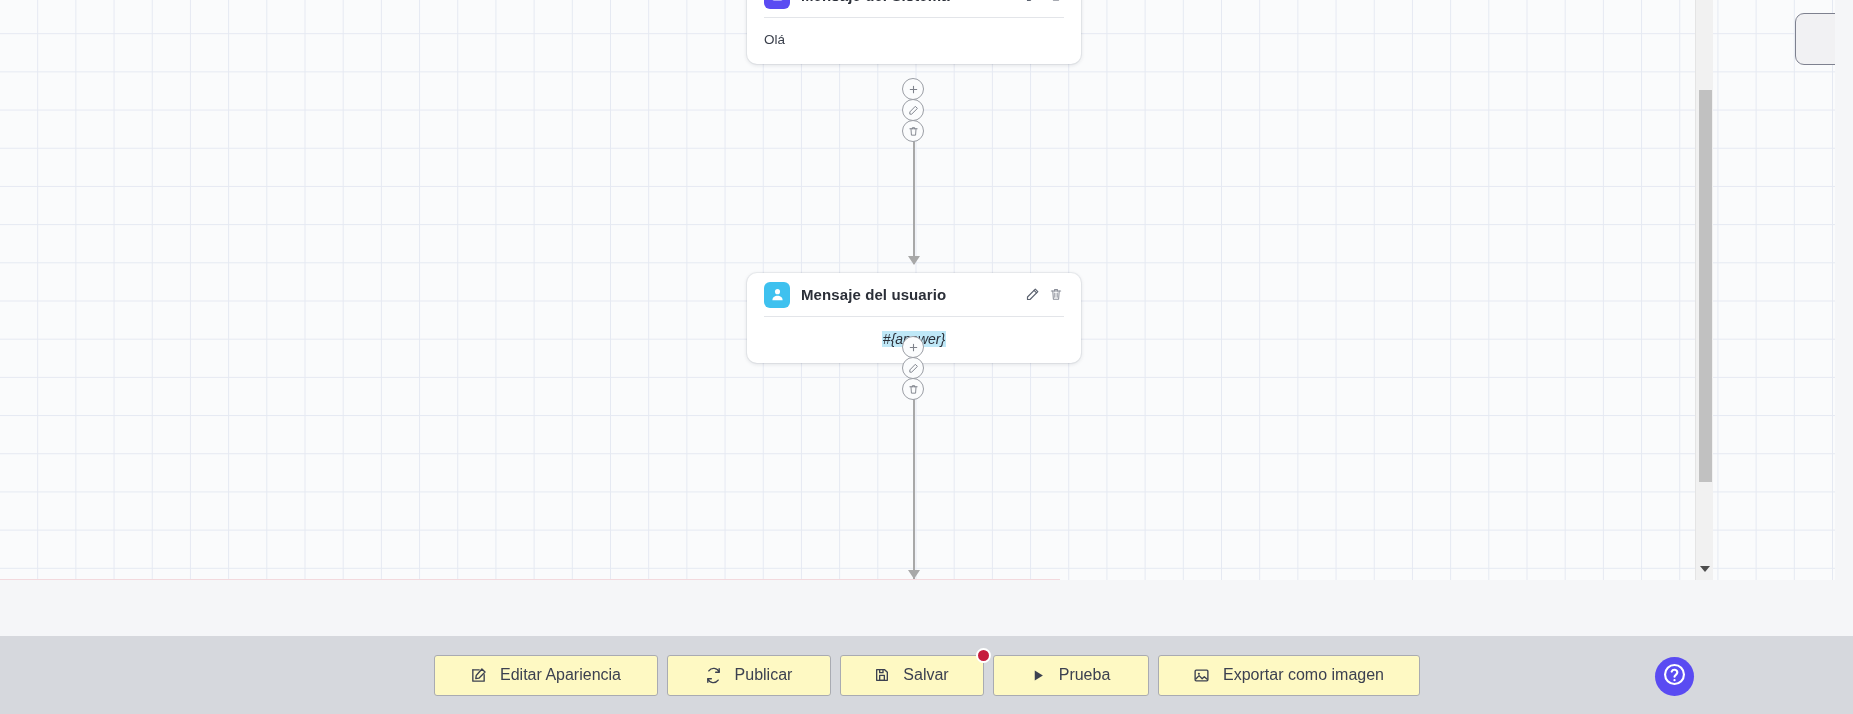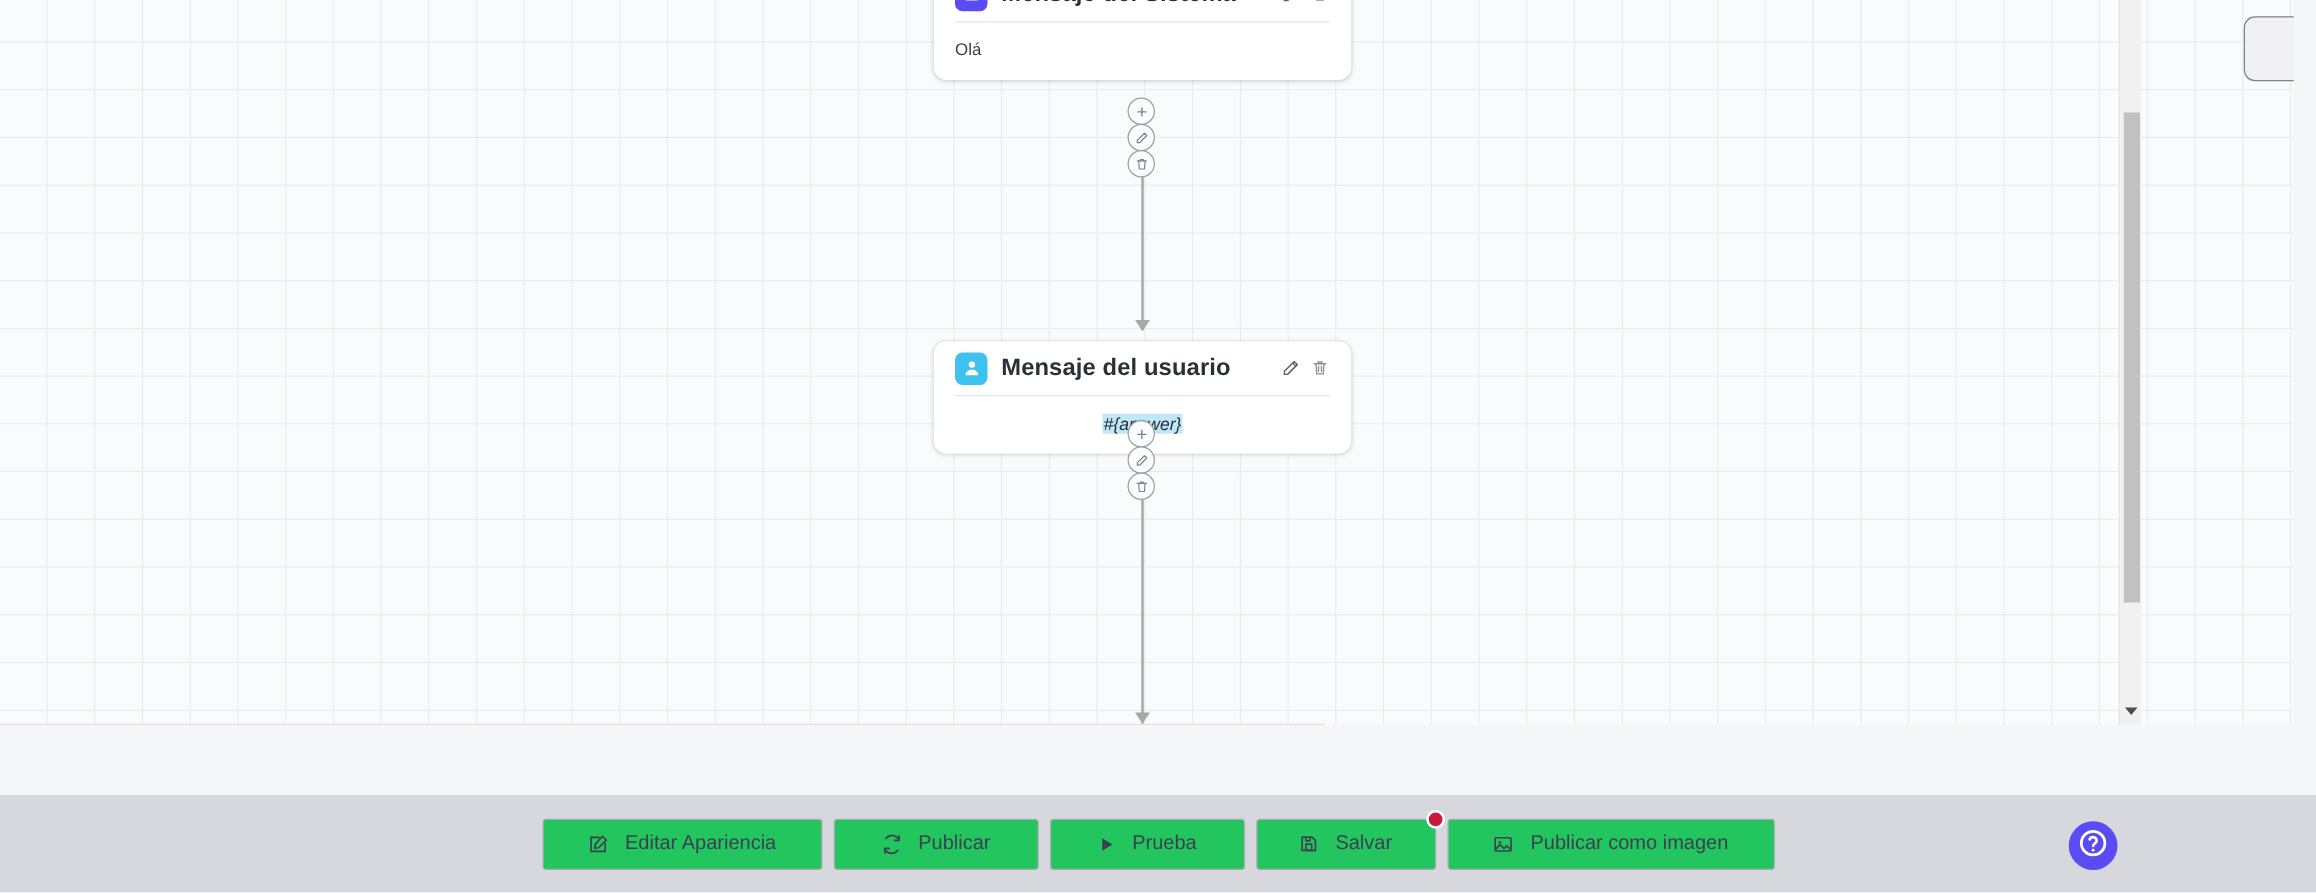--- a/index.html
+++ b/index.html
@@ -61,21 +61,21 @@
     gap: 11px;
   }
   .node-icon {
     width: 26px; height: 26px;
     border-radius: 6px;
     display: flex; align-items: center; justify-content: center;
     flex: 0 0 auto;
   }
   .node-icon svg { display: block; }
   .node-title {
-    font-size: 19px;
+    font-size: 15px;
     font-weight: bold;
     color: #2b2f38;
     letter-spacing: .1px;
     flex: 1 1 auto;
     white-space: nowrap;
   }
   .node-actions {
     display: flex; align-items: center; gap: 8px;
     flex: 0 0 auto;
   }
@@ -183,21 +183,21 @@
     display: flex;
     align-items: center;
     justify-content: center;
     gap: 9px;
   }
   .tb-btn {
     position: relative;
     height: 41px;
     min-width: 140px;
     padding: 0 22px;
-    background: #22c55e;
+    background: #fef9c3;
     border: 1px solid #a9abb2;
     border-radius: 3px;
     display: flex;
     align-items: center;
     justify-content: center;
     gap: 13px;
     font-size: 16px;
     color: #3c4150;
     cursor: pointer;
     white-space: nowrap;
@@ -381,51 +381,51 @@
         <svg width="17" height="17" viewBox="0 0 24 24" fill="none" stroke="#3c4150" stroke-width="2" stroke-linecap="round" stroke-linejoin="round">
           <path d="M20 7a8.5 8.5 0 0 0-14.6-1.6"></path>
             <path d="M4 17a8.5 8.5 0 0 0 14.6 1.6"></path>
           <path d="M20 2.5V7.4h-4.9"></path>
             <path d="M4 21.5v-4.9h4.9"></path>
         </svg>
       </span>
       <span>Publicar</span>
     </button>
 
-    <button class="tb-btn" style="min-width:156px;">
-      <span class="tb-ico">
-        <svg width="15" height="15" viewBox="0 0 24 24" fill="#3c4150">
-          <path d="M6 4l13 8-13 8z"></path>
-        </svg>
-      </span>
-      <span>Prueba</span>
-    </button>
-
     <button class="tb-btn" style="min-width:144px;">
       <span class="badge-dot"></span>
       <span class="tb-ico">
         <svg width="16" height="16" viewBox="0 0 24 24" fill="none" stroke="#3c4150" stroke-width="2" stroke-linejoin="round">
           <path d="M4 4h12l4 4v12H4z"></path>
             <rect x="8.5" y="12.5" width="7" height="7.5"></rect>
           <path d="M8.5 4v4.5h5V4"></path>
         </svg>
       </span>
       <span>Salvar</span>
     </button>
 
+    <button class="tb-btn" style="min-width:156px;">
+      <span class="tb-ico">
+        <svg width="15" height="15" viewBox="0 0 24 24" fill="#3c4150">
+          <path d="M6 4l13 8-13 8z"></path>
+        </svg>
+      </span>
+      <span>Prueba</span>
+    </button>
+
 
     <button class="tb-btn" style="min-width:262px;">
       <span class="tb-ico">
         <svg width="17" height="17" viewBox="0 0 24 24" fill="none" stroke="#3c4150" stroke-width="1.9" stroke-linejoin="round">
           <rect x="3" y="4.5" width="18" height="15" rx="1.5"></rect>
           <circle cx="8.3" cy="9.6" r="1.5" fill="#3c4150" stroke="none"></circle>
           <path d="M3.6 17.4l5-5.2 4.3 4.3 3-2.7 4.5 3.9"></path>
         </svg>
       </span>
-      <span>Publicar como imagen</span>
+      <span>Exportar como imagen</span>
     </button>
 
   </div>
 
   <div id="help-btn">
     <span>
       <svg width="27" height="27" viewBox="0 0 24 24" fill="none" stroke="#ffffff" stroke-width="1.9" stroke-linecap="round">
         <circle cx="12" cy="12" r="8.4"></circle>
         <path d="M9.5 9.4a2.6 2.6 0 0 1 5 .9c0 1.8-2.5 2.1-2.5 3.7"></path>
         <circle cx="12" cy="17" r="1" fill="#ffffff" stroke="none"></circle>

